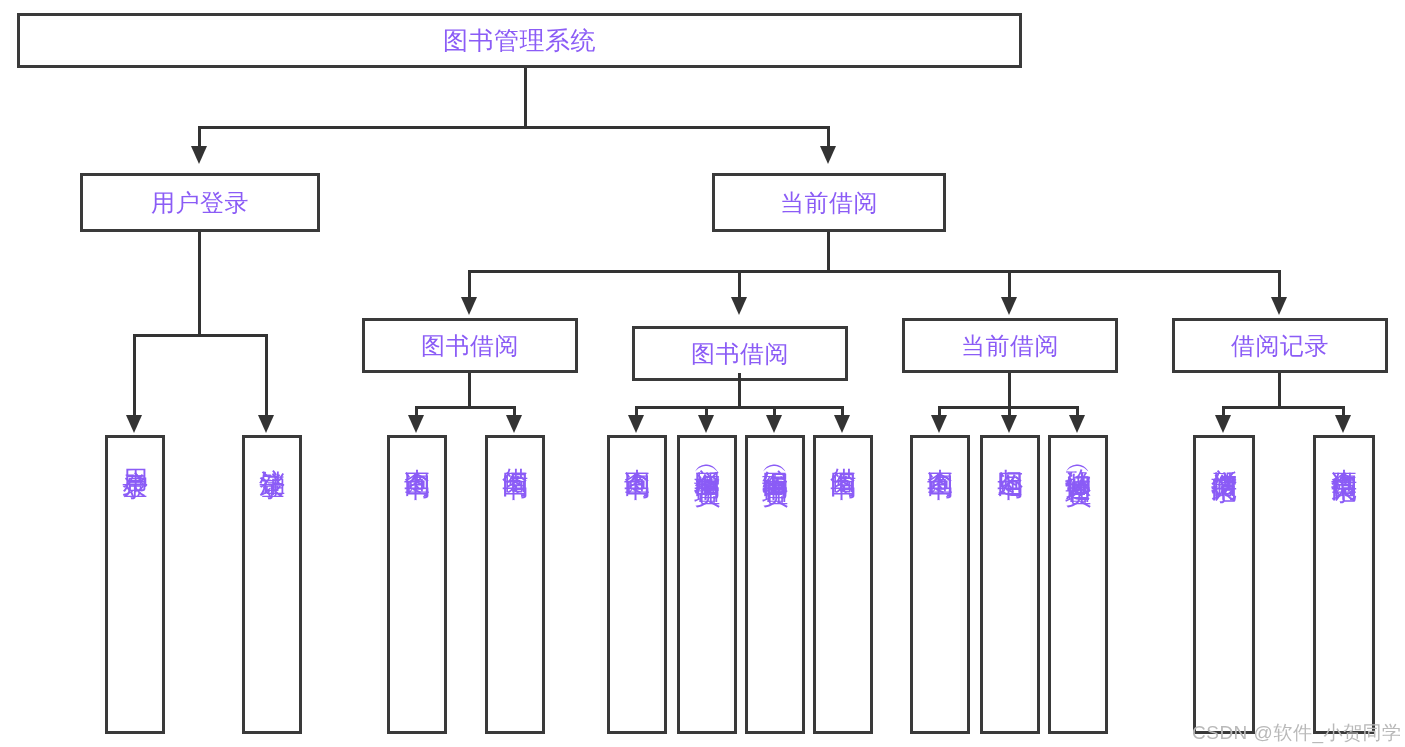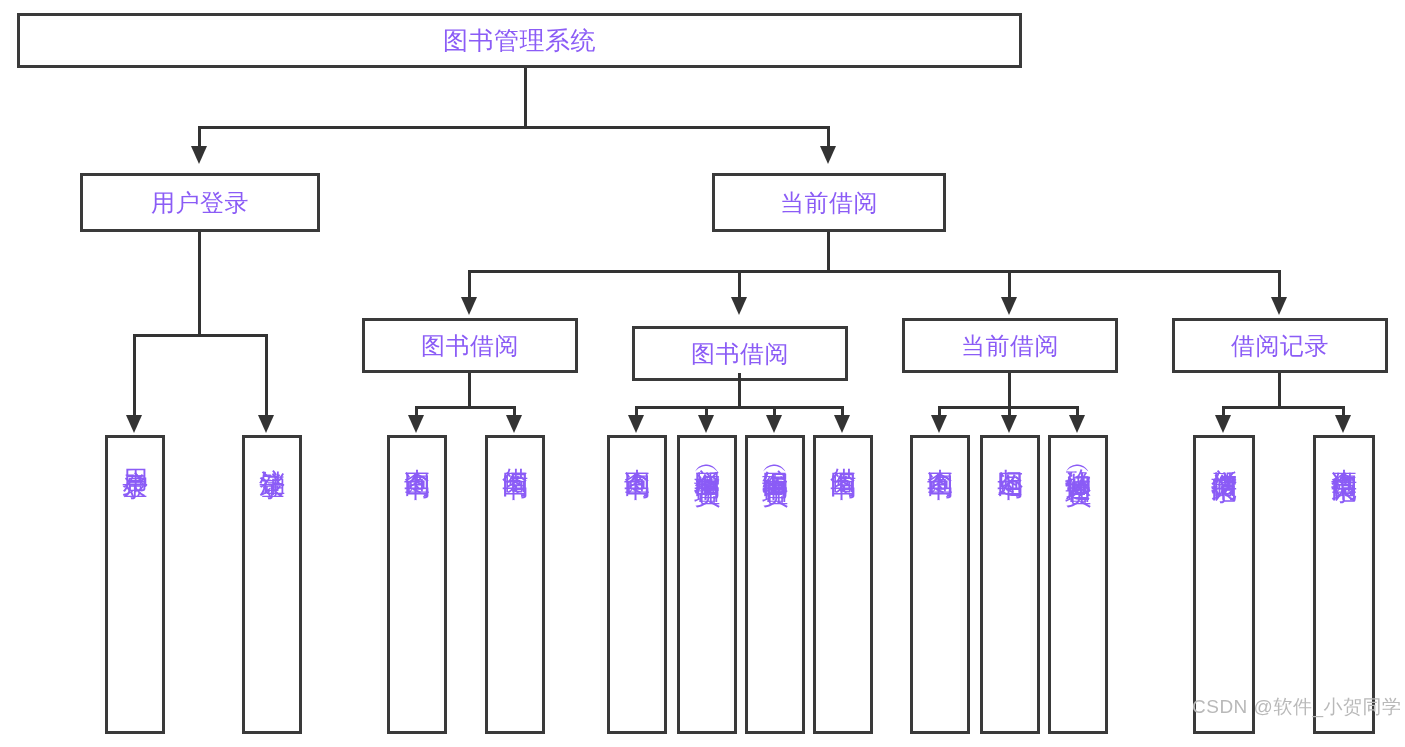--- a/index.html
+++ b/index.html
@@ -204,15 +204,15 @@
   <div class="node leaf" style="left:1048px; top:435px; width:60px; height:299px;">
     <span class="label">确认归还（管理员）</span>
   </div>
   <div class="node leaf" style="left:1193px; top:435px; width:62px; height:299px;">
     <span class="label">新增借阅记录</span>
   </div>
   <div class="node leaf" style="left:1313px; top:435px; width:62px; height:299px;">
     <span class="label">查询借阅记录</span>
   </div>
 
-  <div id="watermark" style="left:1192px; top:694px;">CSDN @软件_小贺同学</div>
+  <div id="watermark" style="left:1192px; top:720px;">CSDN @软件_小贺同学</div>
 
 </div>
 
 </body></html>

